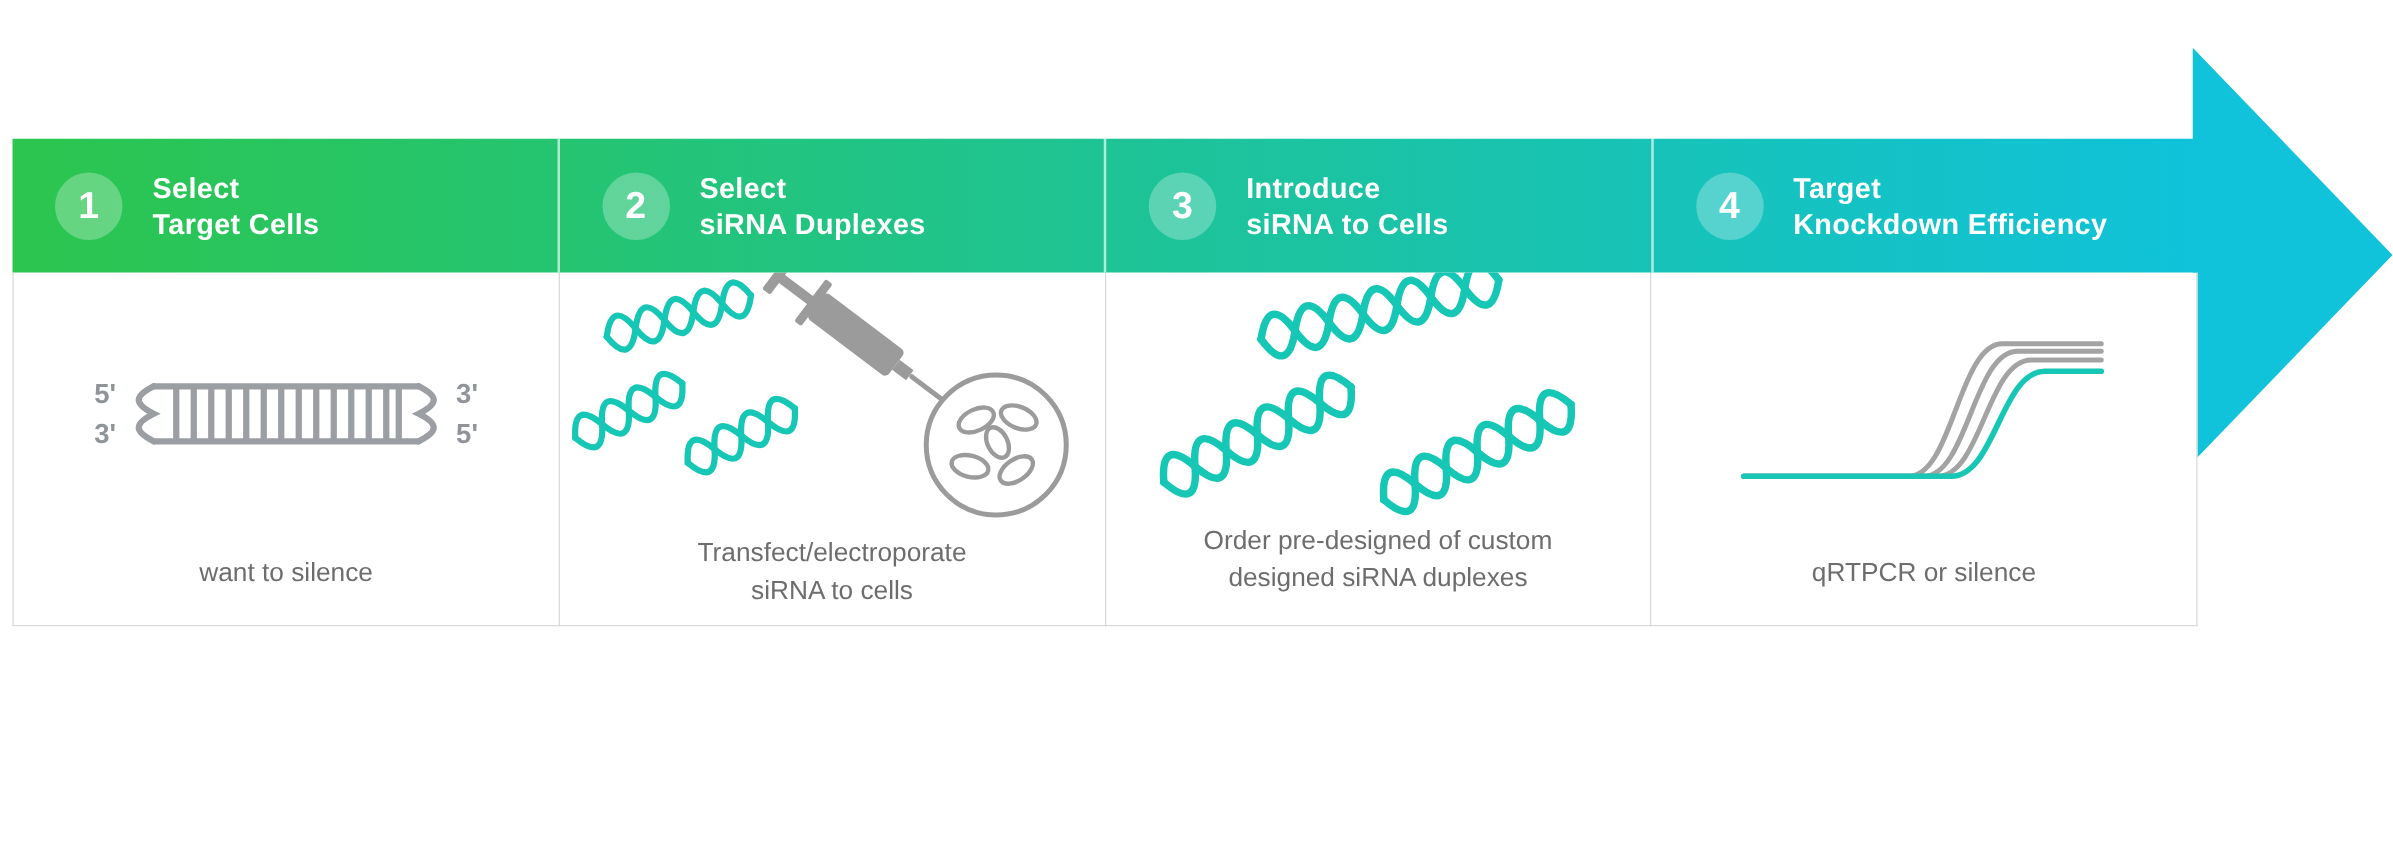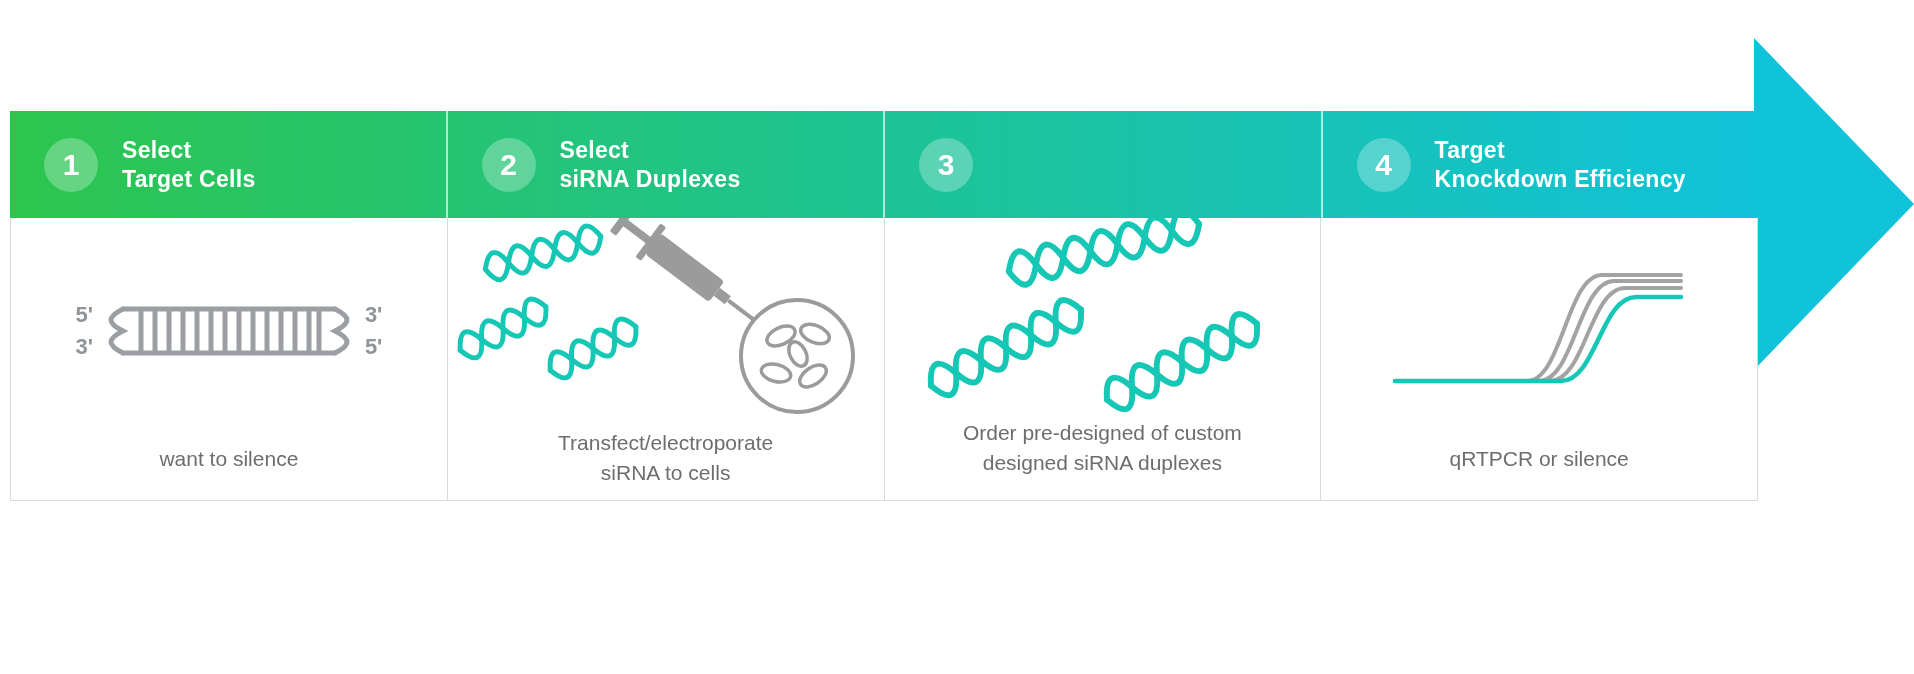--- a/index.html
+++ b/index.html
@@ -76,20 +76,24 @@
     <div class="band-cell">
       <div class="badge">2</div>
       <div class="title">
         <div>Select</div>
         <div>siRNA Duplexes</div>
       </div>
     </div>
 
     <div class="band-cell">
       <div class="badge">3</div>
+      <div class="title">
+        <div>Introduce</div>
+        <div>siRNA to Cells</div>
+      </div>
     </div>
 
     <div class="band-cell">
       <div class="badge">4</div>
       <div class="title">
         <div>Target</div>
         <div>Knockdown Efficiency</div>
       </div>
     </div>
 

